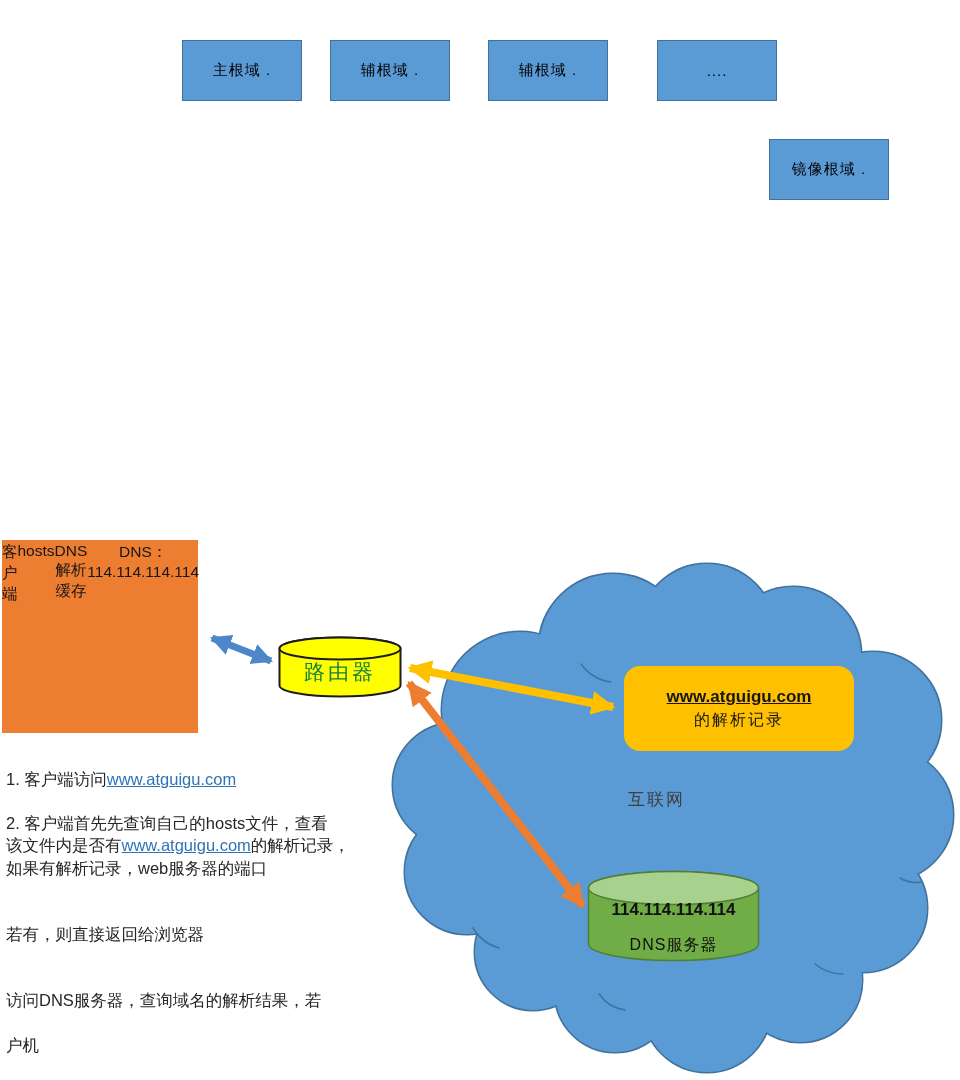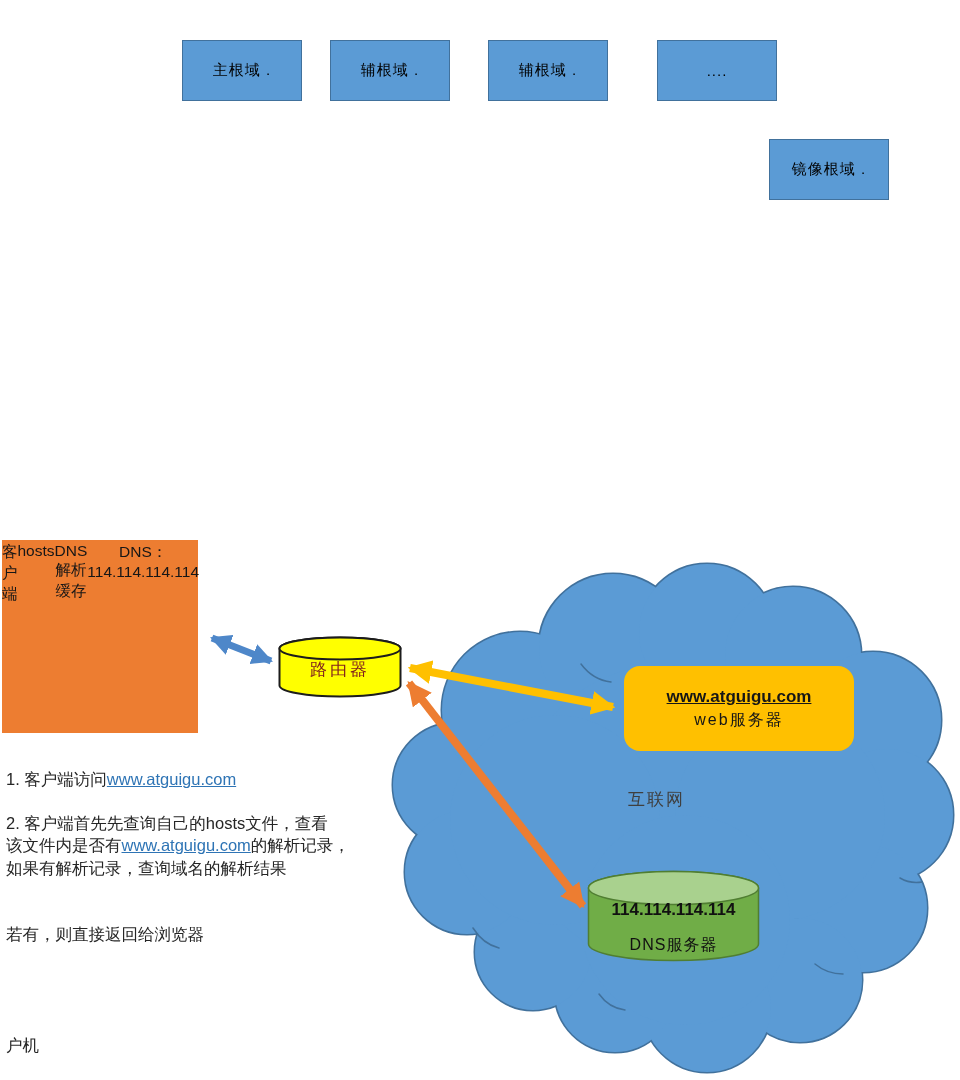--- a/index.html
+++ b/index.html
@@ -41,21 +41,21 @@
     background:var(--web-gold);z-index:20;display:flex;flex-direction:column;
     align-items:center;justify-content:center;color:#161616;gap:3px;
   }
   .webbox .url{font-size:17px;font-weight:600;text-decoration:underline;color:#161616;}
   .webbox .lbl{font-size:16px;letter-spacing:2px;}
   
   .router{position:absolute;left:278px;top:636px;width:124px;height:62px;z-index:40;}
   .router .cap{fill:var(--router-yellow);stroke:var(--router-outline);stroke-width:2;}
   .router-label{
     position:absolute;left:0;top:22px;width:124px;text-align:center;
-    font-size:17px;letter-spacing:3px;color:#7f1d1d;
+    font-size:21px;letter-spacing:3px;color:#15803d;
   }
   .dnscyl{position:absolute;left:587px;top:870px;width:141px;height:93px;z-index:20;}
   .dnscyl .body{fill:var(--dns-green);stroke:var(--dns-green-border);stroke-width:1.5;}
   .dnscyl .top{fill:var(--dns-green-top);stroke:var(--dns-green-border);stroke-width:1.5;}
   .dns-text{
     position:absolute;left:0;top:30px;width:173px;text-align:center;color:#111111;
   }
   .dns-text .ip{font-size:17px;font-weight:600;}
   .dns-text .lbl{font-size:16px;letter-spacing:1px;margin-top:15px;}
   
@@ -130,21 +130,21 @@
   <path class="cloud-crease" d="M196,104 q12,16 30,18"></path>
   <path class="cloud-crease" d="M88,368 q10,16 26,20"></path>
   <path class="cloud-crease" d="M214,434 q10,14 26,16"></path>
   <path class="cloud-crease" d="M430,404 q12,10 28,10"></path>
   <path class="cloud-crease" d="M515,318 q10,6 22,4"></path>
 </svg>
 <div class="internet-label">互联网</div>
 
 <div class="webbox">
   <div class="url">www.atguigu.com</div>
-  <div class="lbl">web服务器</div>
+  <div class="lbl">的解析记录</div>
 </div>
 
 <div class="dnscyl">
   <svg width="173" height="93" viewBox="0 0 173 93">
     <path class="body" d="M1.5,18 a85,16.5 0 0 1 170,0 v56 a85,16.5 0 0 1 -170,0 z"></path>
     <ellipse class="top" cx="86.5" cy="18" rx="85" ry="16.5"></ellipse>
   </svg>
   <div class="dns-text">
     <div class="ip">114.114.114.114</div>
     <div class="lbl">DNS服务器</div>
@@ -171,16 +171,16 @@
 <div class="router">
   <svg width="124" height="62" viewBox="0 0 124 62">
     <path class="cap" d="M1.5,12.5 a60.5,11 0 0 1 121,0 v37 a60.5,11 0 0 1 -121,0 z"></path>
     <ellipse class="cap" cx="62" cy="12.5" rx="60.5" ry="11"></ellipse>
   </svg>
   <div class="router-label">路由器</div>
 </div>
 
 <div class="steps" id="steps">
     <p><span>1. 客户端访问</span><span class="lnk">www.atguigu.com</span><br></p>
-    <p><span>2. 客户端首先先查询自己的hosts文件，查看</span><br><span>该文件内是否有</span><span class="lnk">www.atguigu.com</span><span>的解析记录，</span><br><span>如果有解析记录，查询域名的解析结果</span></p>
+    <p><span>2. 客户端首先先查询自己的hosts文件，查看</span><br><span>该文件内是否有</span><span class="lnk">www.atguigu.com</span><span>的解析记录，</span><br><span>如果有解析记录，web服务器的端口</span></p>
     <p><br><span>若有，则直接返回给浏览器</span></p>
-    <p><br><br><br><span>户机</span></p>
+    <p><br><span>访问DNS服务器，查询域名的解析结果，若</span><br><br><span>户机</span></p>
   </div>
 
 </body></html>

